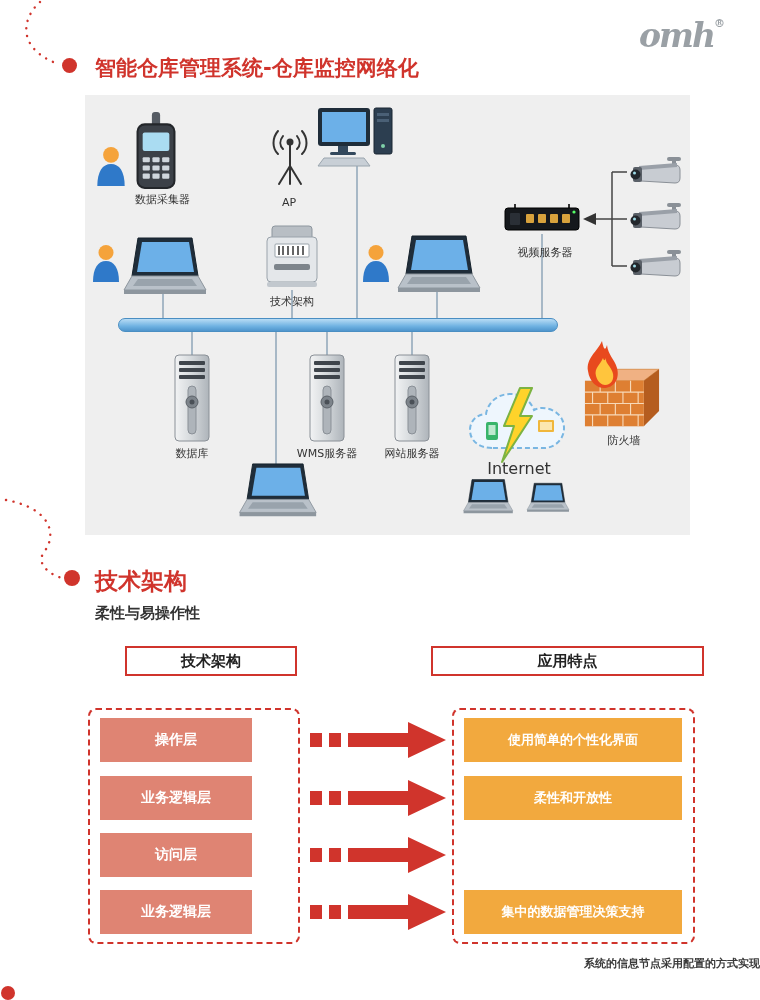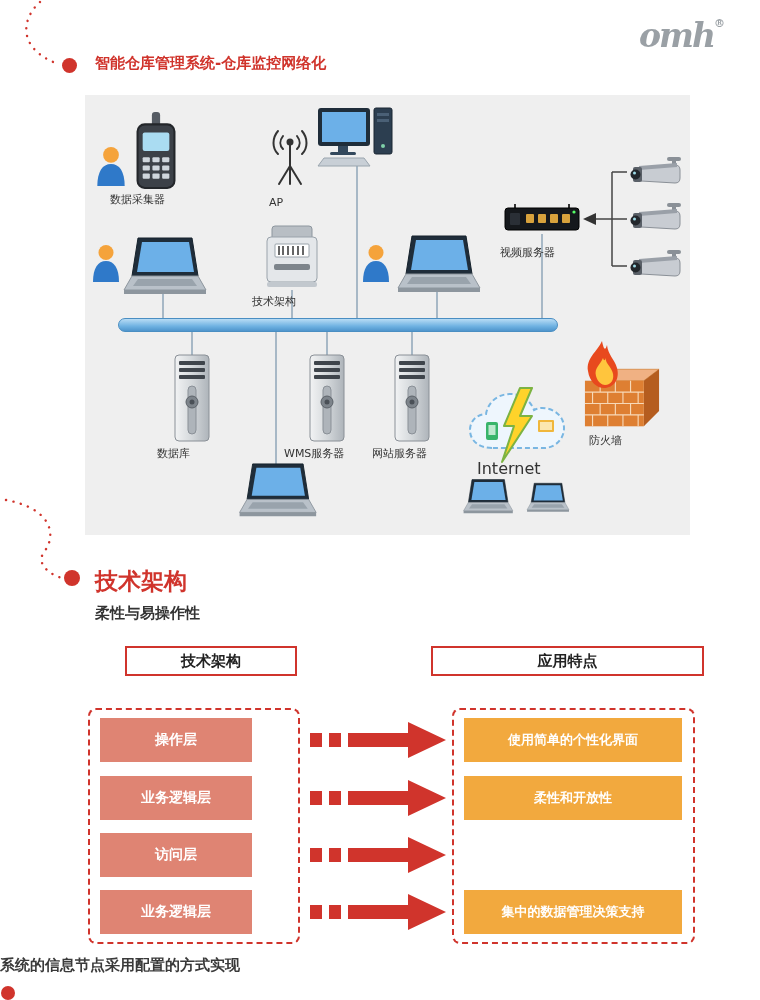--- a/index.html
+++ b/index.html
@@ -1,38 +1,38 @@
 <!DOCTYPE html>
 <html><head>
 <meta charset="utf-8">
 <style>
   * { margin:0; padding:0; box-sizing:border-box; }
   body { background:#ffffff; font-family:"DejaVu Sans","Liberation Sans",sans-serif; }
   .page { position:relative; width:760px; height:1000px; background:#fff; overflow:hidden; }
   .overlay { position:absolute; left:0; top:0; z-index:1; pointer-events:none; }
   .panel { position:absolute; left:85px; top:95px; width:605px; height:440px; background:#efefef; z-index:0; }
   .icon { position:absolute; z-index:2; }
-  .label { position:absolute; z-index:3; font-size:11px; color:#333; line-height:13px; }
+  .label { position:absolute; z-index:3; font-size:11px; color:#333; text-align:center; line-height:13px; }
   .bullet { position:absolute; background:#d0342c; border-radius:50%; z-index:2; }
-  .title1 { position:absolute; left:95px; top:54px; font-size:15px; font-weight:bold; color:#d0342c; z-index:2; }
+  .title1 { position:absolute; left:95px; top:54px; font-size:21px; font-weight:bold; color:#d0342c; z-index:2; }
   .title2 { position:absolute; left:95px; top:566px; font-size:23px; font-weight:bold; color:#d0342c; z-index:2; }
   .subtitle { position:absolute; left:95px; top:604px; font-size:15px; font-weight:bold; color:#333; z-index:2; }
   .logo { position:absolute; right:35px; top:0px; font-family:"DejaVu Serif","Liberation Serif",serif; font-style:italic; font-weight:bold; font-size:33px; color:#9aa0a5; letter-spacing:-2px; z-index:2;margin-top:16px; }
   .logo sup { font-size:11px; letter-spacing:0; vertical-align:20px; }
   .bus-bar { position:absolute; left:118px; top:318px; width:440px; height:14px; border-radius:8px;
              background:linear-gradient(#b8dcf5,#6fb2e2 60%,#4f95cc); border:1px solid #4a8ec2; z-index:2; }
   .col-header { position:absolute; top:646px; height:30px; background:#fff; border:2px solid #d0342c;
                 display:flex; align-items:center; justify-content:center; font-weight:bold; font-size:15px; color:#222; z-index:2; }
   .dash-box { position:absolute; top:708px; height:236px; border:2px dashed #d0342c; border-radius:8px; z-index:1; }
   .layer-box { position:absolute; left:100px; width:152px; height:44px; background:#df8473; color:#fff;
                display:flex; align-items:center; justify-content:center; font-size:14px; font-weight:bold; z-index:2; }
   .feature-box { position:absolute; left:464px; width:218px; height:44px; background:#f2a93e; color:#fff;
                display:flex; align-items:center; justify-content:center; font-size:13px; font-weight:bold; z-index:2; }
   .arrow-row { position:absolute; left:310px; width:138px; height:40px; z-index:2; }
-  .footer-note { position:absolute; left:0; top:956px; width:760px; text-align:left; font-size:15px; font-weight:bold; color:#3a3a3a; z-index:2; }
+  .footer-note { position:absolute; left:0; top:956px; width:760px; text-align:right; font-size:11px; font-weight:bold; color:#3a3a3a; z-index:2; }
 </style>
 </head>
 <body>
 
 <svg width="0" height="0" style="position:absolute" aria-hidden="true">
   <defs>
     <linearGradient id="srvgrad" x1="0" y1="0" x2="1" y2="0">
       <stop offset="0" stop-color="#f2f3f4"></stop>
         <stop offset="0.5" stop-color="#d4d8db"></stop>
         <stop offset="1" stop-color="#aeb4ba"></stop>

